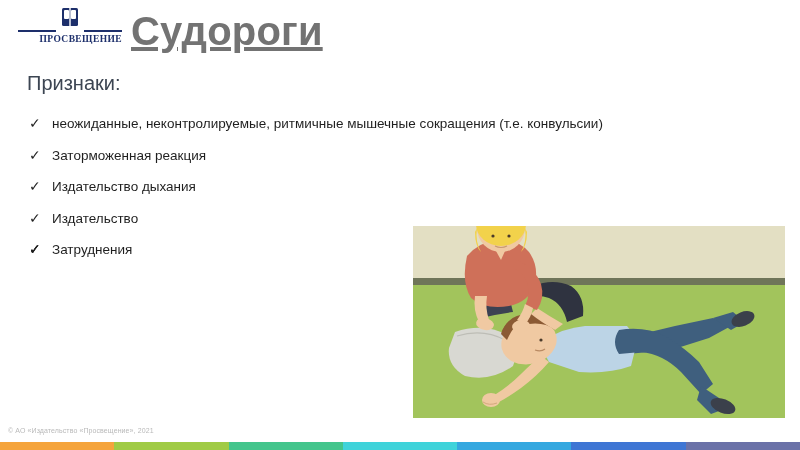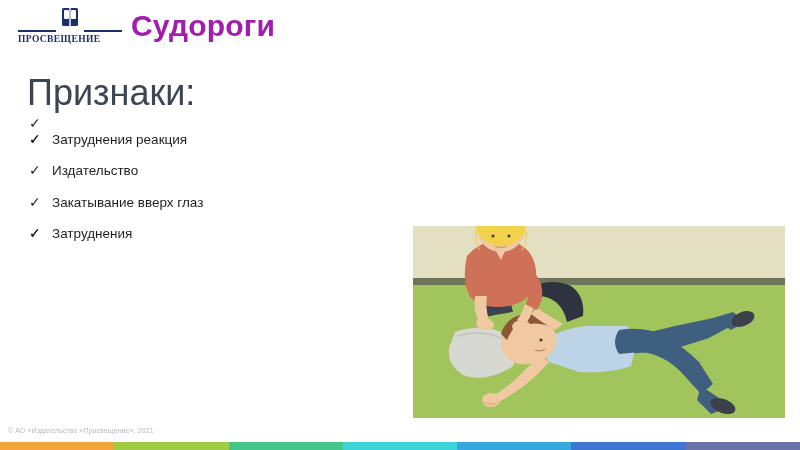--- a/index.html
+++ b/index.html
@@ -44,43 +44,44 @@
     height: 2px;
     background: #1d2f6b;
     top: 1px;
   }
   #logo-rules .rule.left  { left: 0;  width: 38px; }
   #logo-rules .rule.right { left: 66px; width: 38px; }
   #logo-word {
     position: absolute;
     left: 0; top: 28px;
     width: 104px;
-    text-align: left;
+    text-align: right;
     font-family: "Liberation Serif", serif;
     font-weight: bold;
     font-size: 9.5px;
     letter-spacing: 0.4px;
     color: #1d2f6b;
     white-space: nowrap;
   }
   #slide-title {
     position: absolute;
     left: 131px; top: 9px;
-    font-size: 30px;
+    font-size: 40px;
     font-weight: bold;
-    color: #a21caf;
+    color: #737373;
     letter-spacing: 0.2px;
     white-space: nowrap;
+    text-decoration: underline;
   }
 
   
   #section-heading {
     position: absolute;
     left: 27px; top: 72px;
-    font-size: 36px;
+    font-size: 20px;
     font-weight: normal;
     color: #3c4552;
     white-space: nowrap;
   }
   #symptom-list {
     position: absolute;
     left: 27px; top: 116px;
     width: 700px;
     list-style: none;
     margin: 0;
@@ -154,35 +155,36 @@
     </div>
 
     <div id="slide-title">Судороги</div>
   </div>
 
   <div id="section-heading">Признаки:</div>
 
   <ul id="symptom-list">
     <li>
       <span class="check">✓</span>
-    </li>
-    <li>
-      <span class="check">✓</span>
-    </li>
-    <li>
-      <span class="check">✓</span>
-      <span>Затруднения  реакция</span>
+      <span>неожиданные, неконтролируемые, ритмичные мышечные сокращения (т.е. конвульсии)</span>
+    </li>
+    <li>
+      <span class="check">✓</span>
+      <span>Заторможенная реакция</span>
+    </li>
+    <li>
+      <span class="check">✓</span>
+      <span>Издательство  дыхания</span>
     </li>
     <li>
       <span class="check">✓</span>
       <span>Издательство</span>
     </li>
     <li>
       <span class="check">✓</span>
-      <span>Закатывание вверх глаз</span>
     </li>
     <li>
       <span class="check">✓</span>
     </li>
     <li>
       <span class="check">✓</span>
       <span>Затруднения</span>
     </li>
   </ul>
 

